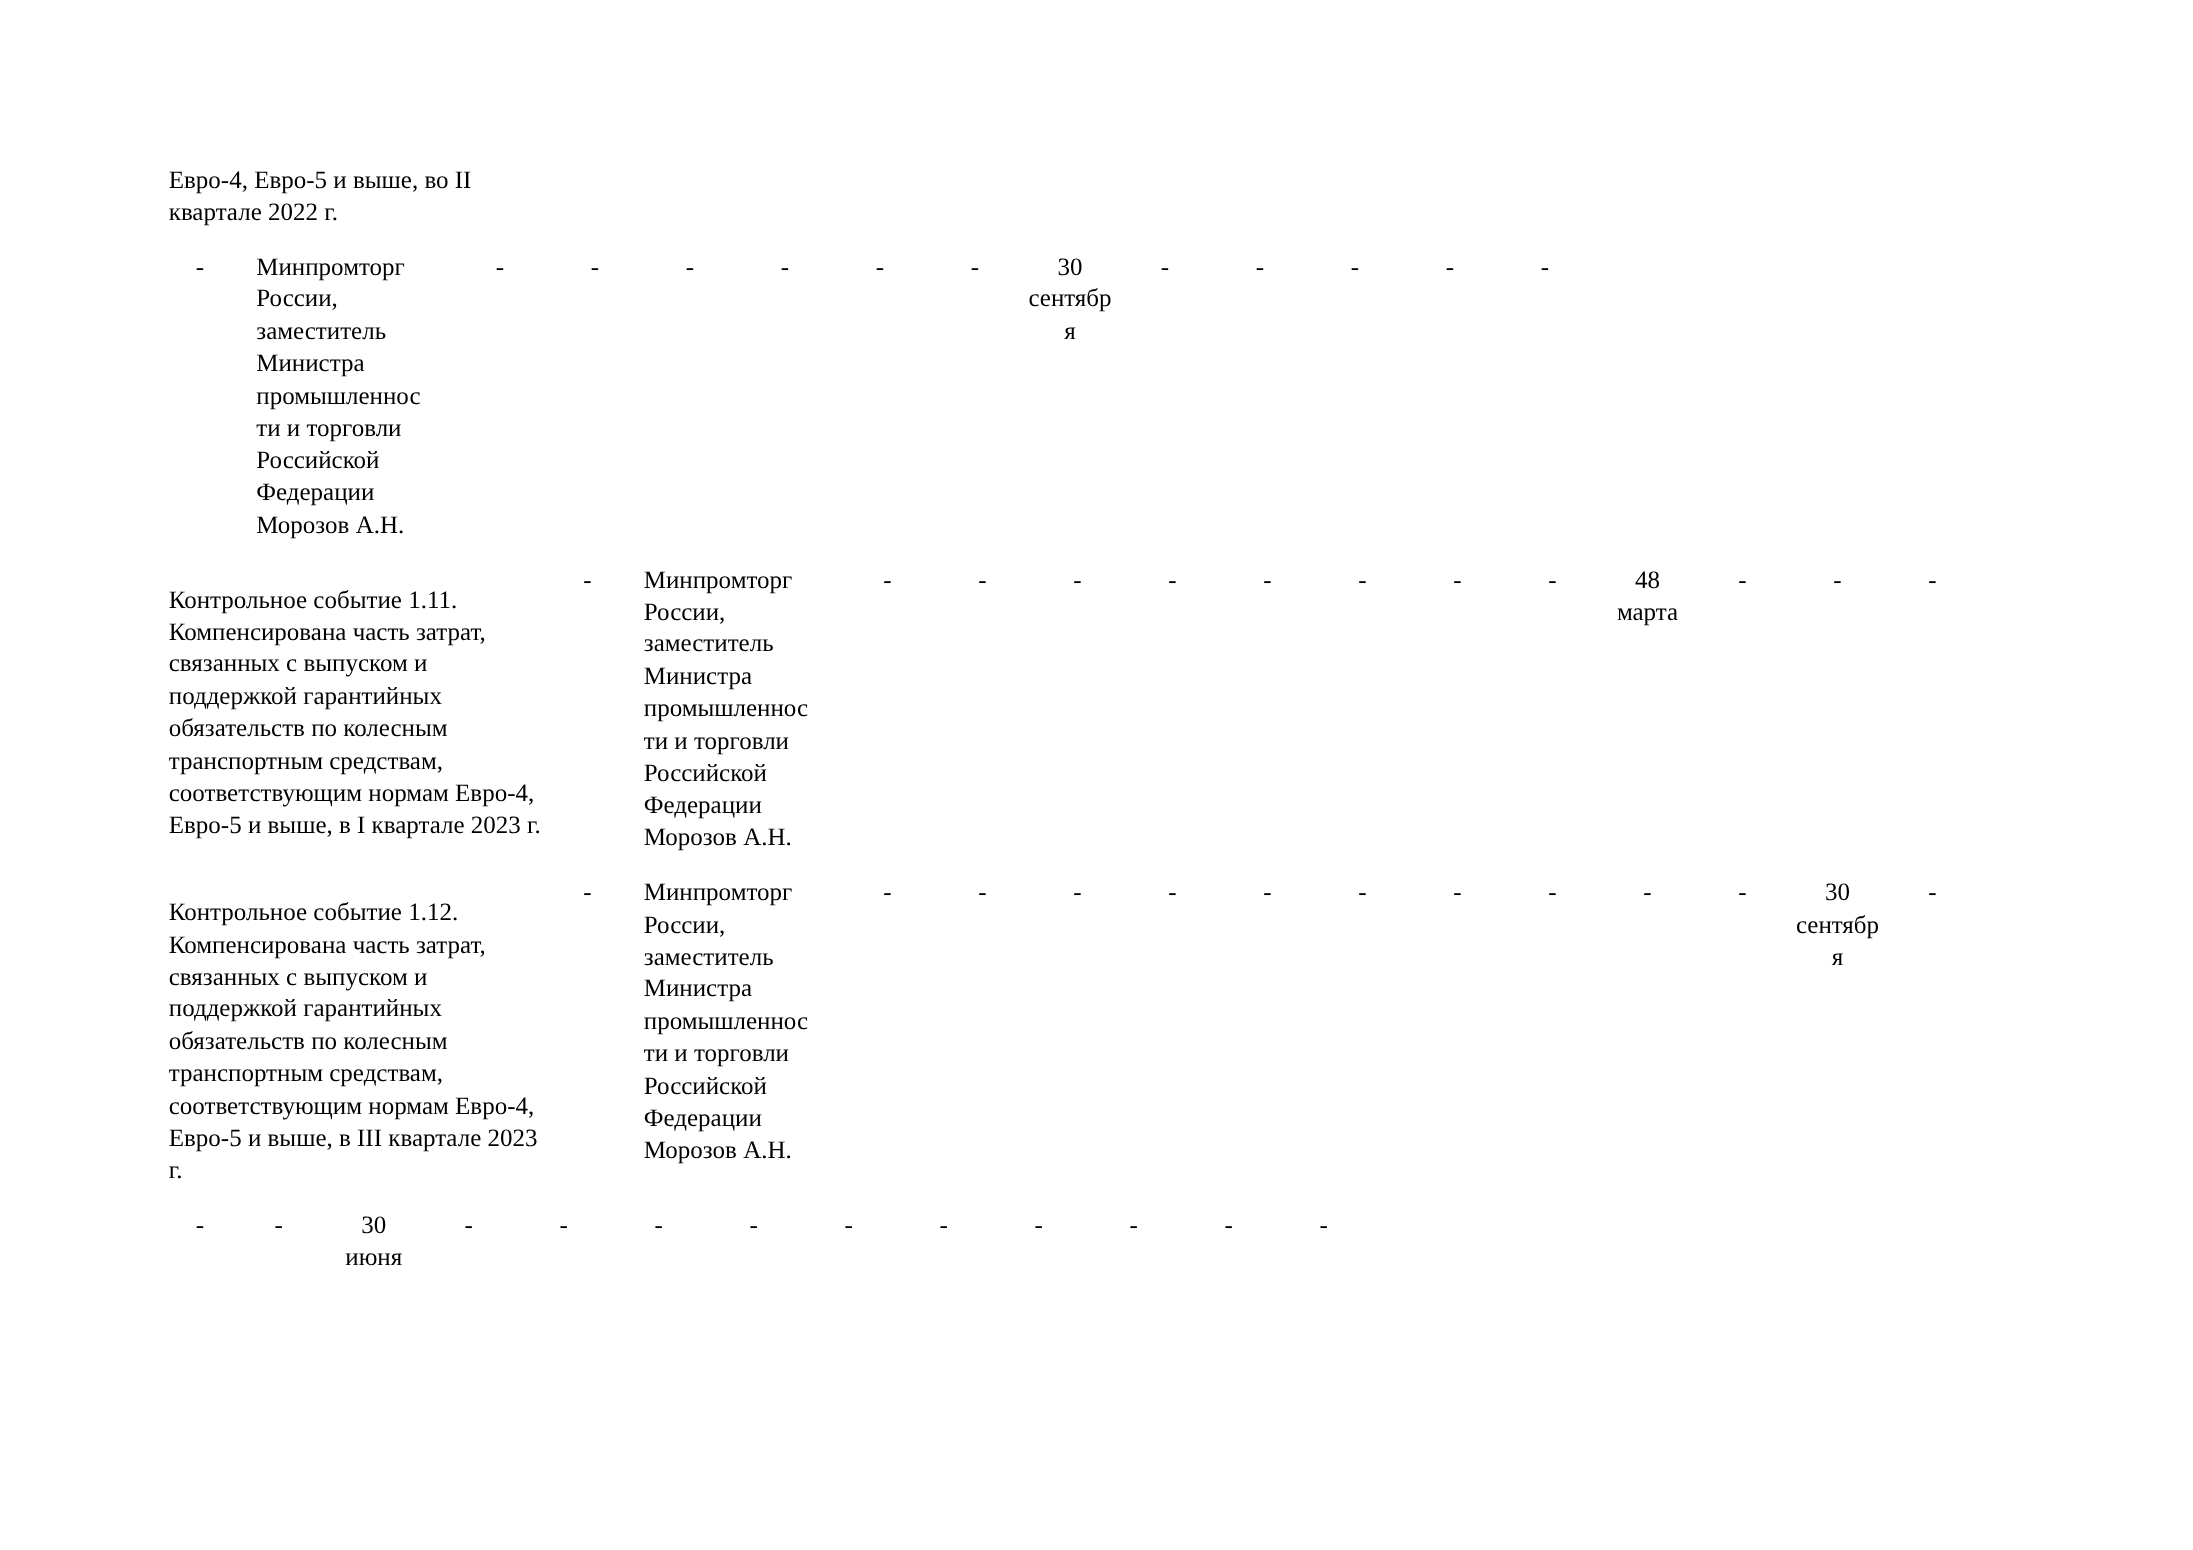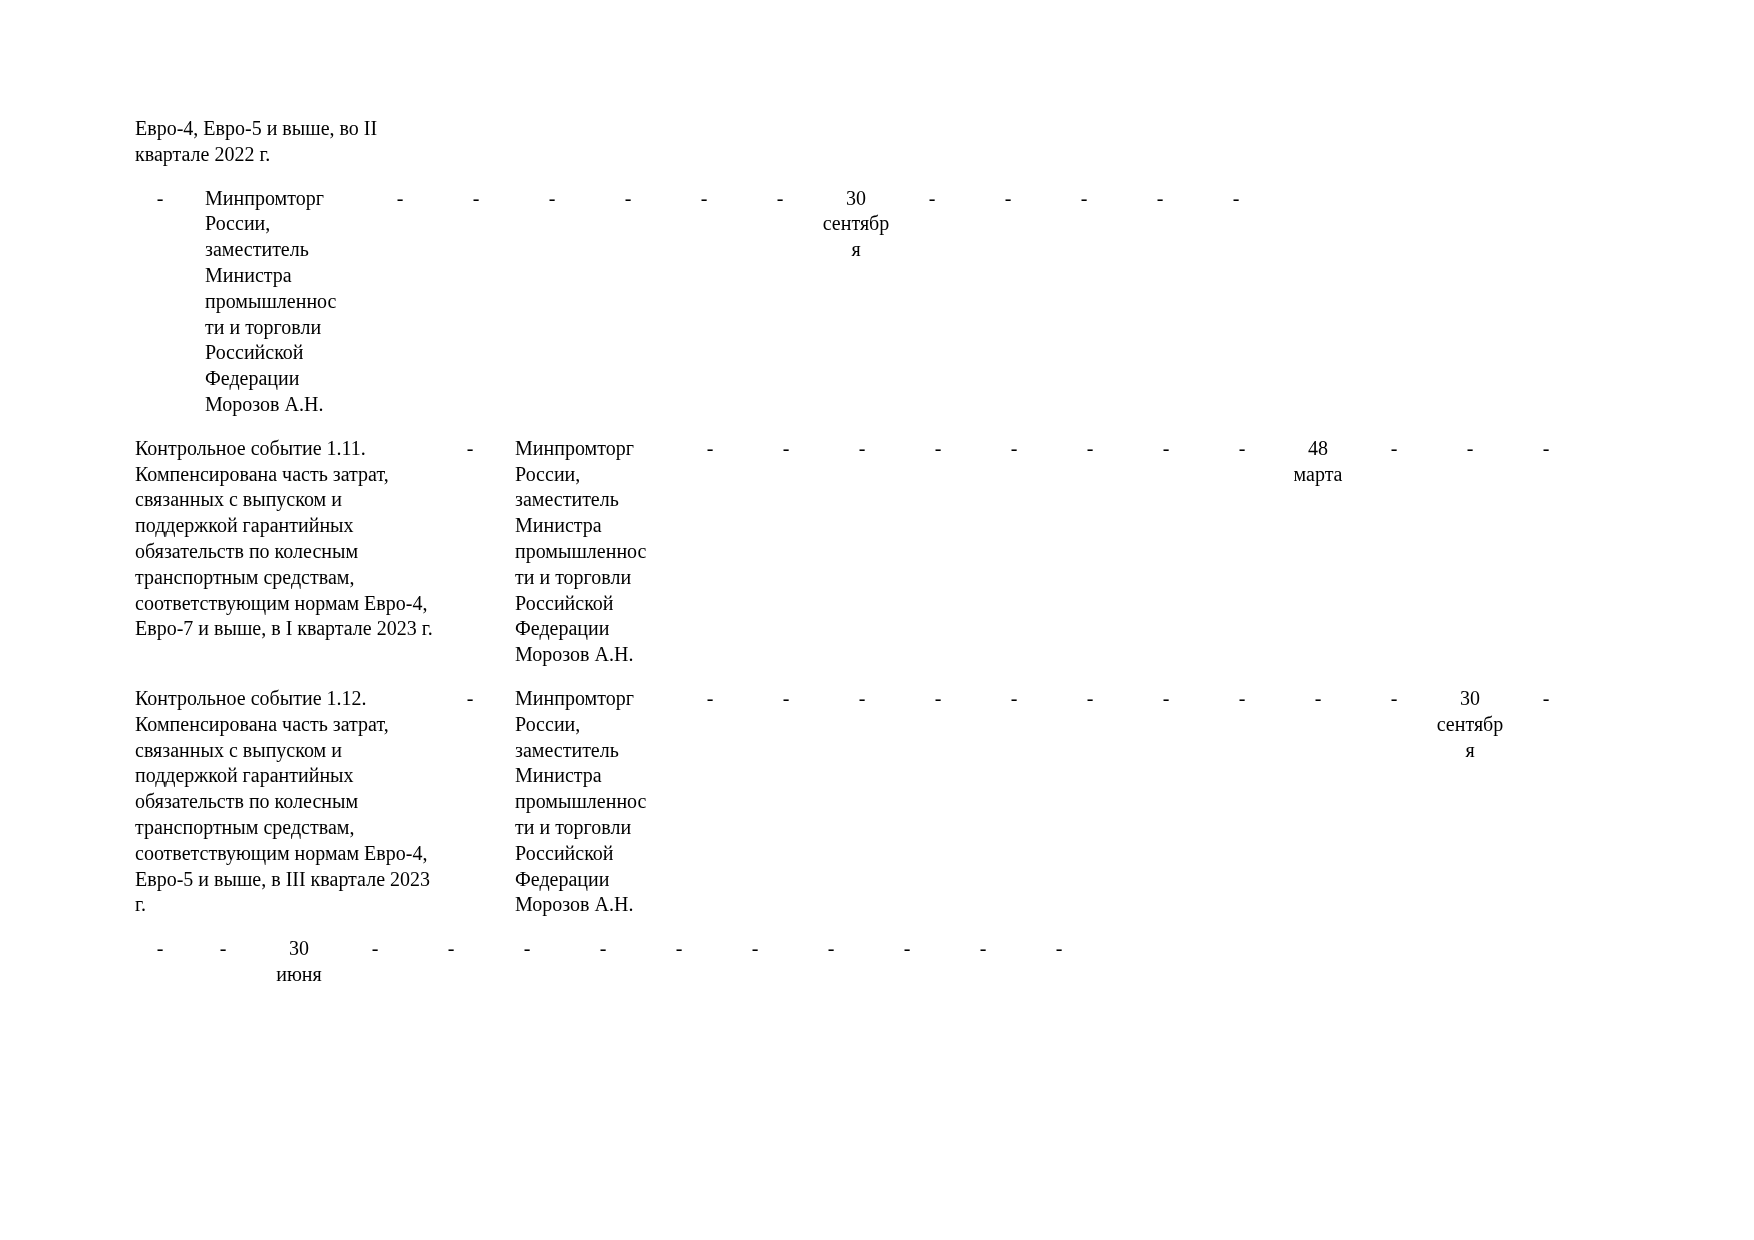--- a/index.html
+++ b/index.html
@@ -23,20 +23,21 @@
   .row {
     display: flex;
     align-items: flex-start;
     margin-bottom: 18px;
   }
   .c-desc {
     width: 310px;
     padding-right: 12px;
     flex: none;
     text-align: left;
+    margin-top: 16px;
   }
   .c-dash {
     width: 50px;
     text-align: center;
     flex: none;
   }
   .c-resp {
     width: 177px;
     padding: 0 25px 0 20px;
     flex: none;
@@ -85,21 +86,21 @@
     <div class="c-cell">-</div>
     <div class="c-cell">30 сентября</div>
     <div class="c-cell">-</div>
     <div class="c-cell">-</div>
     <div class="c-cell">-</div>
     <div class="c-cell">-</div>
     <div class="c-cell">-</div>
   </div>
 
   <div class="row">
-    <div class="c-desc">Контрольное событие 1.11. Компенсирована часть затрат, связанных с выпуском и поддержкой гарантийных обязательств по колесным транспортным средствам, соответствующим нормам Евро-4, Евро-7 и выше, в I квартале 2023 г.</div>
+    <div class="c-desc">Контрольное событие 1.11. Компенсирована часть затрат, связанных с выпуском и поддержкой гарантийных обязательств по колесным транспортным средствам, соответствующим нормам Евро-4, Евро-5 и выше, в I квартале 2023 г.</div>
     <div class="c-dash">-</div>
     <div class="c-resp">Минпромторг России, заместитель Министра промышленности и торговли Российской Федерации Морозов А.Н.</div>
     <div class="c-cell">-</div>
     <div class="c-cell">-</div>
     <div class="c-cell">-</div>
     <div class="c-cell">-</div>
     <div class="c-cell">-</div>
     <div class="c-cell">-</div>
     <div class="c-cell">-</div>
     <div class="c-cell">-</div>

